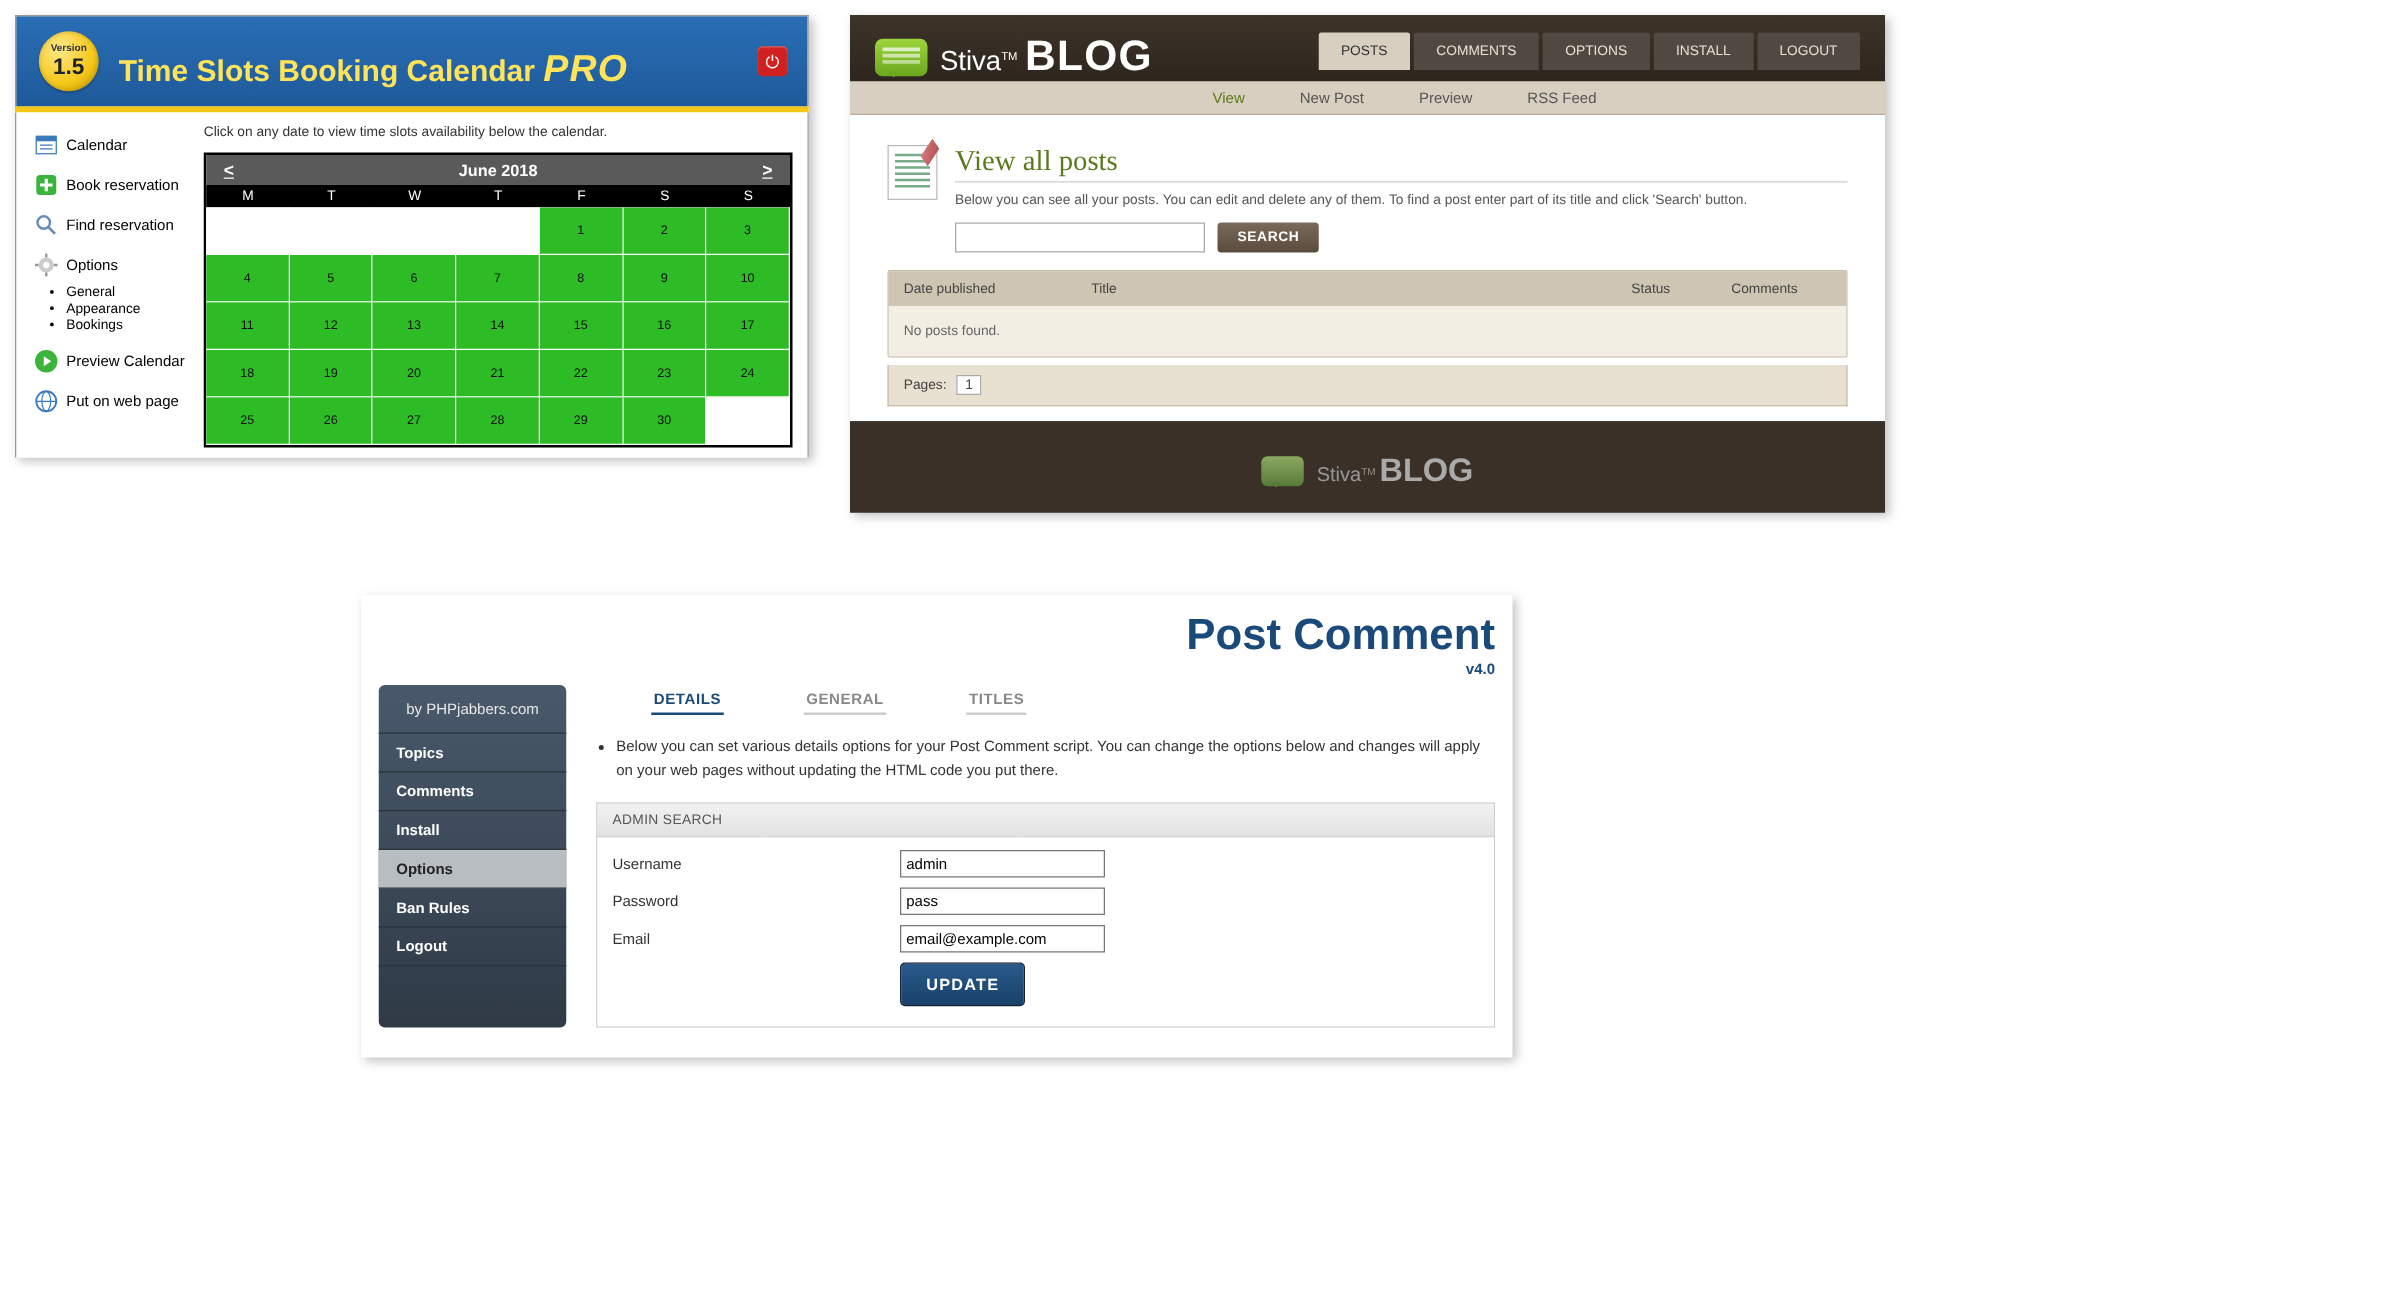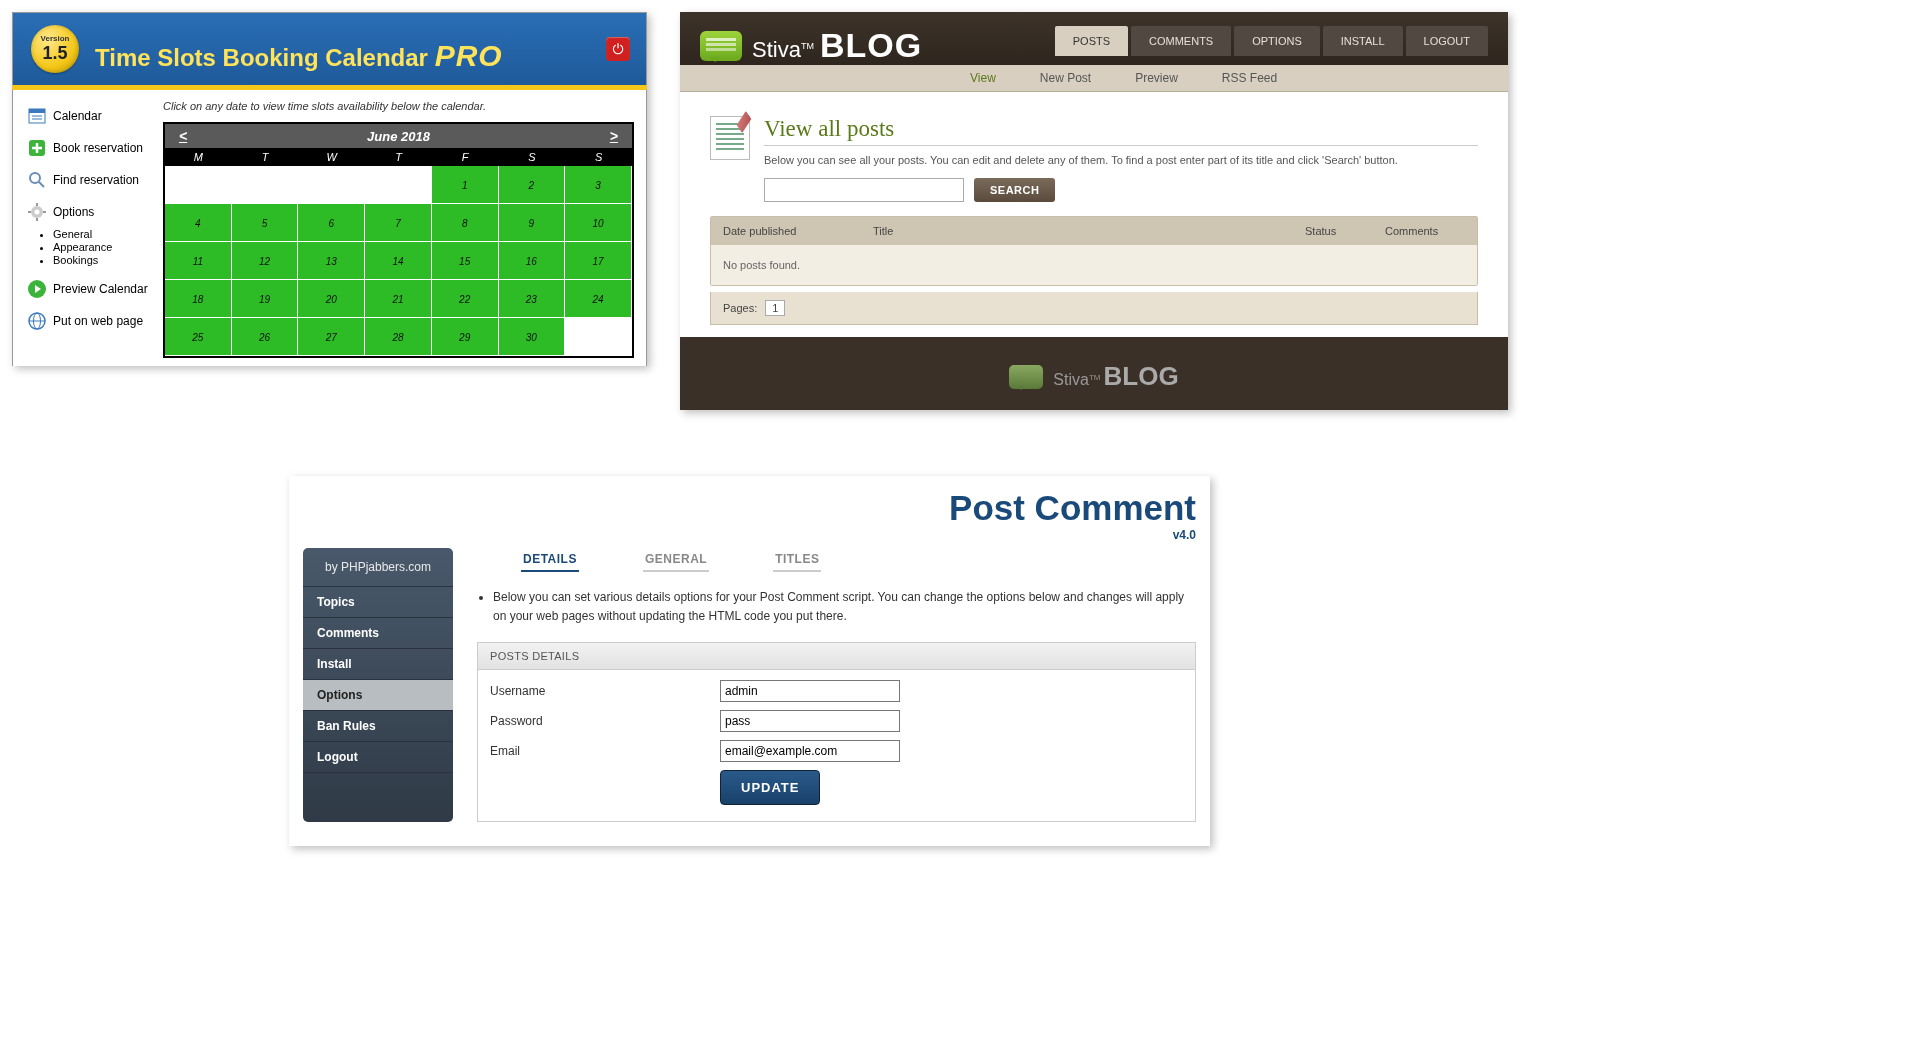--- a/index.html
+++ b/index.html
@@ -14,21 +14,21 @@
 .p1-title { color: #ffe35a; font-size: 24px; font-weight: bold; }
 .p1-title .pro { font-style: italic; font-size: 30px; font-weight: bold; letter-spacing: 1px; }
 .p1-power { position: absolute; right: 16px; top: 50%; transform: translateY(-50%); width: 24px; height: 24px; background: #d02020; border-radius: 4px; display: flex; align-items: center; justify-content: center; color: #fff; font-size: 14px; cursor: pointer; box-shadow: inset 0 1px 1px rgba(255,255,255,0.3); }
 .p1-divider { height: 5px; background: #f4c718; }
 .p1-body { display: flex; padding: 10px 12px 8px 12px; background: #fff; border-left: 1px solid #999; border-right: 1px solid #999; }
 .p1-side { width: 138px; font-size: 12px; }
 .p1-item { display: flex; align-items: center; padding: 6px 2px; cursor: pointer; }
 .p1-icon { width: 20px; height: 20px; margin-right: 6px; display: flex; align-items: center; justify-content: center; }
 .p1-sub { margin-left: 28px; font-size: 11px; padding-bottom: 6px; }
 .p1-sub li { margin-bottom: 1px; }
-.p1-main { flex: 1; font-style: italic; }
+.p1-main { flex: 1; }
 .p1-hint { font-size: 11px; color: #333; margin-bottom: 10px; }
 .p1-cal { border: 2px solid #000; }
 .p1-calhdr { background: #5a5a5a; color: #fff; display: flex; align-items: center; justify-content: space-between; padding: 4px 14px; font-size: 13px; font-weight: bold; }
 .p1-calhdr .nav { cursor: pointer; text-decoration: underline; font-size: 14px; }
 .p1-dayrow { background: #000; color: #fff; display: flex; font-size: 11px; }
 .p1-dayrow div { flex: 1; text-align: center; padding: 3px 0; }
 .p1-grid { display: flex; flex-wrap: wrap; background: #fff; }
 .p1-cell { width: calc(100%/7); height: 38px; padding: 4px 6px; font-size: 10px; color: #111; background: #2dbb26; border-right: 1px solid #fff; border-bottom: 1px solid #fff; cursor: pointer; position: relative; }
 .p1-cell.empty { background: #fff; cursor: default; }
 .p1-cell span { position: absolute; top: 50%; left: 50%; transform: translate(-50%,-50%); }
@@ -92,21 +92,21 @@
 .p3-tabs { display: flex; gap: 22px; border-bottom: 0; margin-bottom: 16px; padding-left: 2px; }
 .p3-tabbtn { color: #888; font-size: 12px; font-weight: bold; padding: 4px 2px; border-bottom: 2px solid #ccc; cursor: pointer; letter-spacing: 0.5px; margin-left: 42px; }
 .p3-tabbtn.active { color: #1a4a7a; border-bottom: 2px solid #1a4a7a; }
 .p3-bullet { font-size: 12px; color: #333; margin-bottom: 16px; padding-left: 16px; line-height: 1.6; }
 .p3-bullet li { list-style: disc; }
 .p3-box { border: 1px solid #ccc; background: #f6f6f6; }
 .p3-boxhead { background: linear-gradient(#f2f2f2,#e2e2e2); border-bottom: 1px solid #ccc; padding: 7px 12px; font-size: 11px; color: #555; letter-spacing: 0.3px; }
 .p3-form { padding: 10px 12px 16px 12px; background:#fff; }
 .p3-row { display: flex; align-items: center; margin-bottom: 8px; font-size: 12px; }
 .p3-row label { width: 230px; color: #333; }
-.p3-row input { width: 180px; height: 22px; border: 1px solid #777; padding: 0 4px; font-size: 12px; }
+.p3-row input { width: 164px; height: 22px; border: 1px solid #777; padding: 0 4px; font-size: 12px; }
 .p3-update { margin-left: 230px; background: linear-gradient(#2a5a8a, #18416a); color: #fff; border: 1px solid #123; padding: 9px 20px; font-size: 13px; font-weight: bold; border-radius: 4px; cursor: pointer; letter-spacing: 1px; }
 
 
 .ic { width: 20px; height: 20px; }
 </style>
 </head>
 <body>
 
 <div class="panel1">
   <div class="p1-header">
@@ -385,21 +385,21 @@
     <div class="p3-main">
       <div class="p3-tabs">
         <div class="p3-tabbtn active">DETAILS</div>
         <div class="p3-tabbtn">GENERAL</div>
         <div class="p3-tabbtn">TITLES</div>
       </div>
       <ul class="p3-bullet">
         <li>Below you can set various details options for your Post Comment script. You can change the options below and changes will apply on your web pages without updating the HTML code you put there.</li>
       </ul>
       <div class="p3-box">
-        <div class="p3-boxhead">POSTS DETAILS</div>
+        <div class="p3-boxhead">ADMIN SEARCH</div>
         <div class="p3-form">
           <div class="p3-row">
             <label>Username</label>
             <input type="text" value="admin" style="">
           </div>
           <div class="p3-row">
             <label>Password</label>
             <input type="text" value="pass" style="">
           </div>
           <div class="p3-row">

